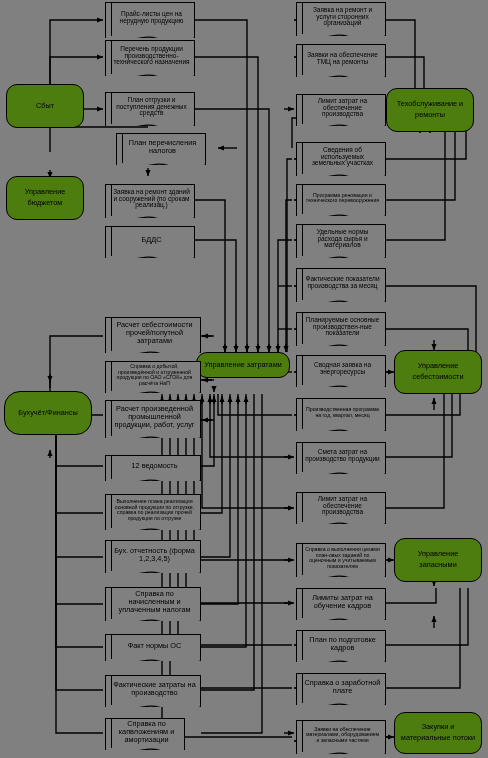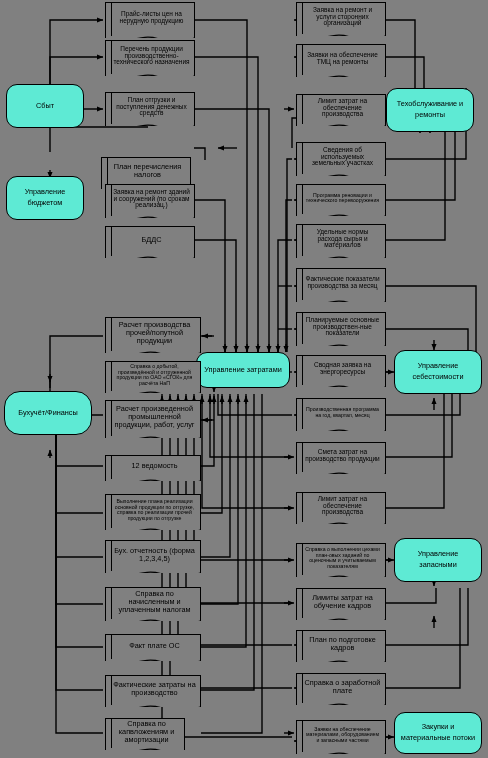--- a/index.html
+++ b/index.html
@@ -35,21 +35,21 @@
     border-left:1px solid #000;
   }
   .doc .tear{
     position:absolute;left:-1px;right:-1px;bottom:-9px;height:12px;
   }
 
   
   .proc{
     position:absolute;
     box-sizing:border-box;
-    background:#5eead4;
+    background:#4d7c0f;
     border:1px solid #000;
     border-radius:11px;
     display:flex;align-items:center;justify-content:center;
     text-align:center;
     color:#000;
     line-height:1.5;
     padding:2px 4px;
   }
   .s7{font-size:7.3px;}
   .s65{font-size:6.5px;}
@@ -215,21 +215,21 @@
 
   <div class="proc s7" style="left:6px;top:84px;width:78px;height:44px;">
     <span>Сбыт</span>
   </div>
   <div class="proc s7" style="left:6px;top:176px;width:78px;height:44px;">
     <span>Управление бюджетом</span>
   </div>
   <div class="proc s7" style="left:4px;top:391px;width:88px;height:44px;border-radius:16px;">
     <span>Бухучёт/Финансы</span>
   </div>
-  <div class="proc s7" style="left:196px;top:352px;width:94px;height:36px;">
+  <div class="proc s7" style="left:196px;top:352px;width:94px;height:26px;">
     <span>Управление затратами</span>
   </div>
   <div class="proc s7" style="left:386px;top:88px;width:88px;height:44px;">
     <span>Техобслуживание и ремонты</span>
   </div>
   <div class="proc s7" style="left:394px;top:350px;width:88px;height:44px;">
     <span>Управление себестоимости</span>
   </div>
   <div class="proc s7" style="left:394px;top:538px;width:88px;height:44px;">
     <span>Управление запасными</span>
@@ -255,21 +255,21 @@
   </div>
 
   <div class="doc s65" style="left:105px;top:92px;width:90px;height:34px;">
     <span class="spine"></span>
     <span class="lbl">План отгрузки и поступления денежных средств</span>
     <svg class="tear" viewBox="0 0 92 12" preserveAspectRatio="none">
         <path d="M0,1 L0,5 C18,13 34,-3 54,4 C70,9.5 82,6 92,2 L92,1" fill="#808080" stroke="#000" stroke-width="1.2"></path>
       </svg>
   </div>
 
-  <div class="doc s7" style="left:101px;top:133px;width:90px;height:32px;margin-top:24px;">
+  <div class="doc s7" style="left:116px;top:133px;width:90px;height:32px;">
     <span class="spine"></span>
     <span class="lbl">План перечисления налогов</span>
     <svg class="tear" viewBox="0 0 92 12" preserveAspectRatio="none">
         <path d="M0,1 L0,5 C18,13 34,-3 54,4 C70,9.5 82,6 92,2 L92,1" fill="#808080" stroke="#000" stroke-width="1.2"></path>
       </svg>
   </div>
 
   <div class="doc s65" style="left:105px;top:184px;width:90px;height:34px;">
     <span class="spine"></span>
     <span class="lbl">Заявка на ремонт зданий и сооружений (по срокам реализац.)</span>
@@ -281,21 +281,21 @@
   <div class="doc s7" style="left:105px;top:226px;width:90px;height:32px;">
     <span class="spine"></span>
     <span class="lbl">БДДС</span>
     <svg class="tear" viewBox="0 0 92 12" preserveAspectRatio="none">
         <path d="M0,1 L0,5 C18,13 34,-3 54,4 C70,9.5 82,6 92,2 L92,1" fill="#808080" stroke="#000" stroke-width="1.2"></path>
       </svg>
   </div>
 
   <div class="doc s7" style="left:105px;top:317px;width:96px;height:36px;">
     <span class="spine"></span>
-    <span class="lbl">Расчет производства прочей/попутной продукции</span>
+    <span class="lbl">Расчет себестоимости прочей/попутной затратами</span>
     <svg class="tear" viewBox="0 0 98 12" preserveAspectRatio="none">
         <path d="M0,1 L0,5 C19,13 36,-3 57,4 C74,9.5 87,6 98,2 L98,1" fill="#808080" stroke="#000" stroke-width="1.2"></path>
       </svg>
   </div>
 
   <div class="doc s55" style="left:105px;top:361px;width:96px;height:32px;">
     <span class="spine"></span>
     <span class="lbl">Справка о добытой, произведённой и отгруженной продукции по ОАО «СГОК» для расчёта НаП</span>
     <svg class="tear" viewBox="0 0 98 12" preserveAspectRatio="none">
         <path d="M0,1 L0,5 C19,13 36,-3 57,4 C74,9.5 87,6 98,2 L98,1" fill="#808080" stroke="#000" stroke-width="1.2"></path>
@@ -337,21 +337,21 @@
   <div class="doc s7" style="left:105px;top:587px;width:96px;height:34px;">
     <span class="spine"></span>
     <span class="lbl">Справка по начисленным и уплаченным налогам</span>
     <svg class="tear" viewBox="0 0 98 12" preserveAspectRatio="none">
         <path d="M0,1 L0,5 C19,13 36,-3 57,4 C74,9.5 87,6 98,2 L98,1" fill="#808080" stroke="#000" stroke-width="1.2"></path>
       </svg>
   </div>
 
   <div class="doc s7" style="left:105px;top:634px;width:96px;height:27px;">
     <span class="spine"></span>
-    <span class="lbl">Факт плате ОС</span>
+    <span class="lbl">Факт нормы ОС</span>
     <svg class="tear" viewBox="0 0 98 12" preserveAspectRatio="none">
         <path d="M0,1 L0,5 C19,13 36,-3 57,4 C74,9.5 87,6 98,2 L98,1" fill="#808080" stroke="#000" stroke-width="1.2"></path>
       </svg>
   </div>
 
   <div class="doc s7" style="left:105px;top:675px;width:96px;height:32px;">
     <span class="spine"></span>
     <span class="lbl">Фактические затраты на производство</span>
     <svg class="tear" viewBox="0 0 98 12" preserveAspectRatio="none">
         <path d="M0,1 L0,5 C19,13 36,-3 57,4 C74,9.5 87,6 98,2 L98,1" fill="#808080" stroke="#000" stroke-width="1.2"></path>

